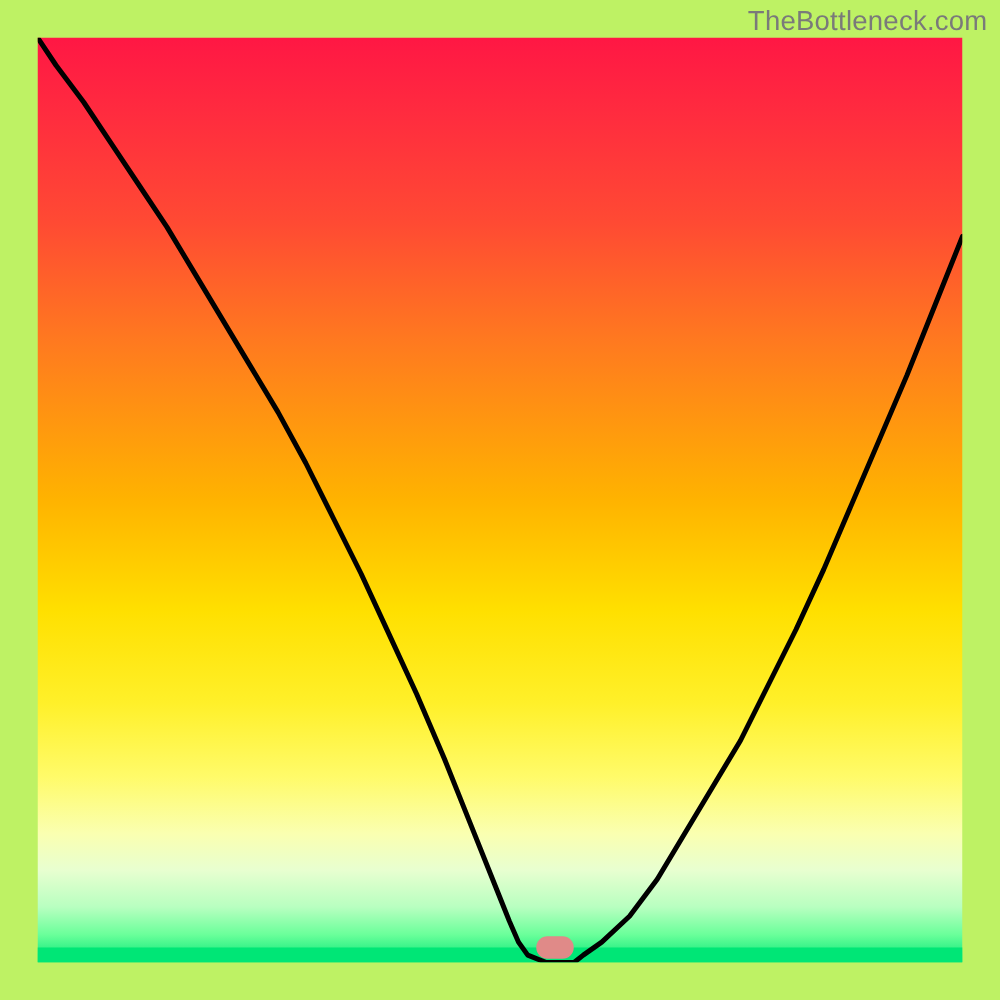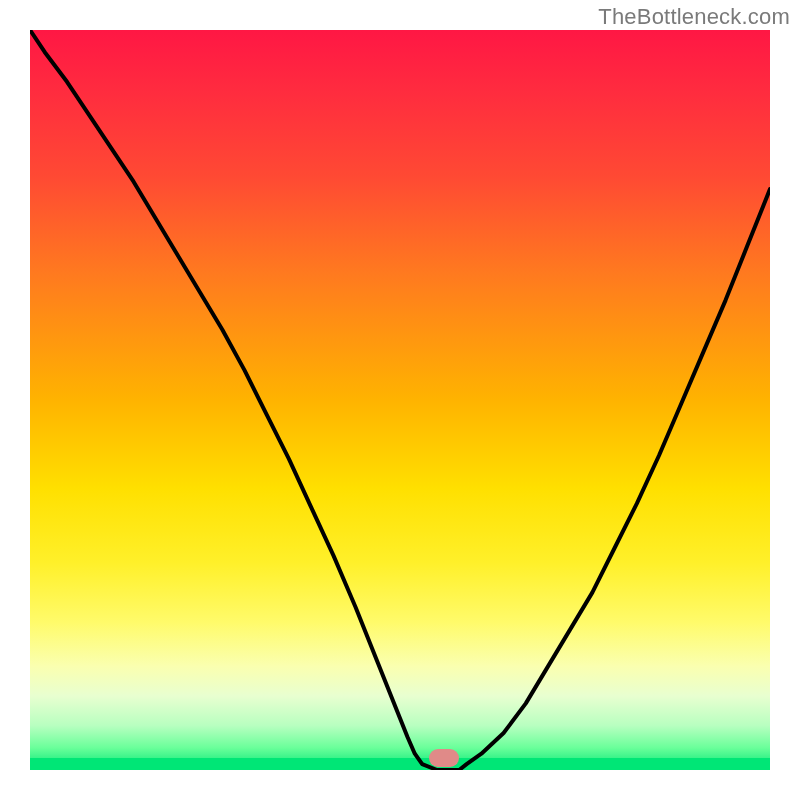--- a/index.html
+++ b/index.html
@@ -8,21 +8,21 @@
     width: 800px;
     height: 800px;
     background: #000;
     font-family: Arial, Helvetica, sans-serif;
     overflow: hidden;
   }
   .wrap {
     position: relative;
     width: 800px;
     height: 800px;
-    background: #ffffff;
+    background: #bef264;
   }
   .attribution {
     position: absolute;
     top: 4px;
     right: 10px;
     color: #7a7a7a;
     font-size: 22px;
     letter-spacing: 0.2px;
     z-index: 20;
   }

